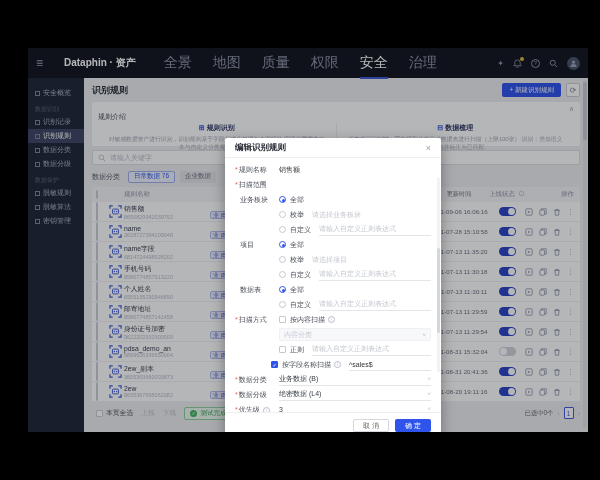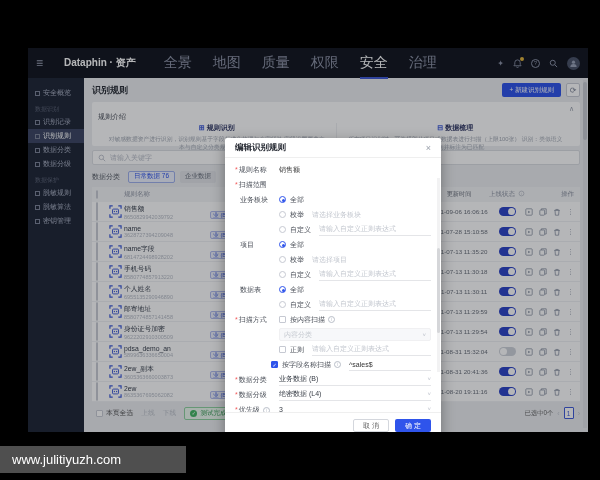--- a/index.html
+++ b/index.html
@@ -136,21 +136,20 @@
   .m-foot{height:26px;display:flex;align-items:center;justify-content:flex-end;gap:6px;padding:0 10px;border-top:1px solid #efefef;flex-shrink:0;}
   .btn-cancel{height:13px;padding:0 9px;border:1px solid #d4d7dd;border-radius:2px;background:#fff;color:#555;font-size:7px;display:flex;align-items:center;cursor:pointer;}
   .btn-ok{height:13px;padding:0 10px;border-radius:2px;background:#2f54eb;color:#fff;font-size:7px;display:flex;align-items:center;cursor:pointer;}
   svg{display:block;}
 </style>
 </head>
 <body>
 
 <div class="stage">
 
-  <div class="wm-bottom">www.julitiyuzh.com</div>
 
   <div class="app">
 
     <div class="topbar">
       <span class="burger">≡</span>
       <span class="brand">Dataphin · 资产</span>
       <div class="nav">
           <div class="nav-item"><span>全景</span></div>
           <div class="nav-item"><span>地图</span></div>
           <div class="nav-item"><span>质量</span></div>

